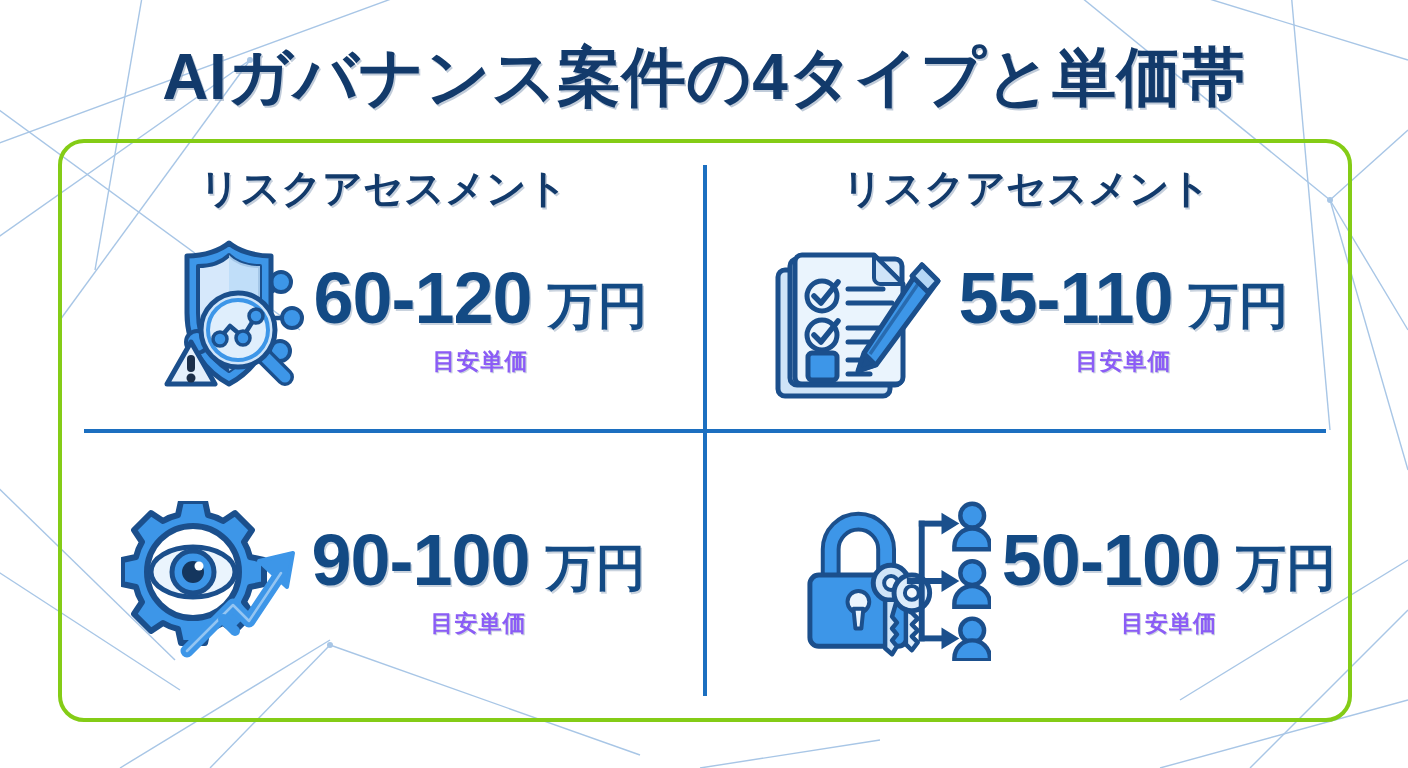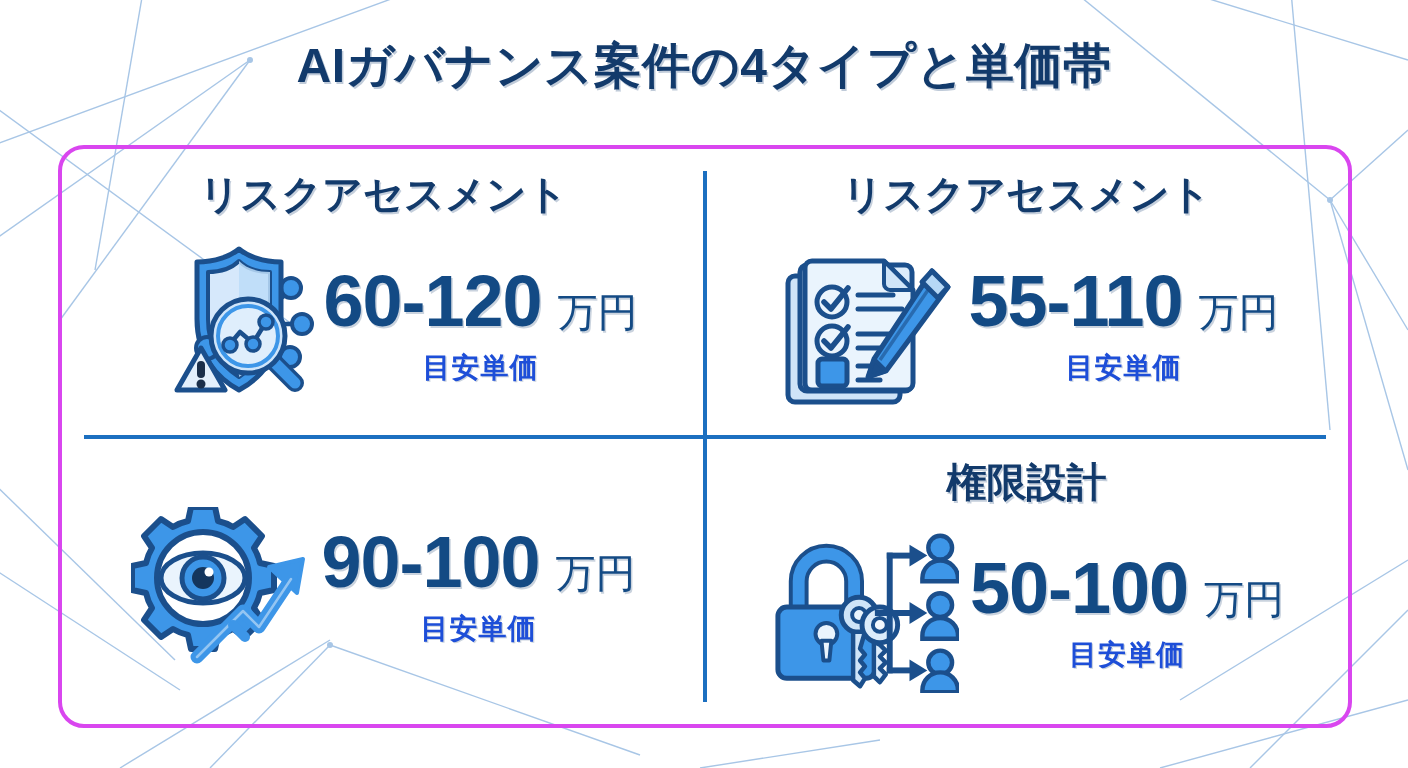--- a/index.html
+++ b/index.html
@@ -33,37 +33,37 @@
     pointer-events: none;
     z-index: 0;
   }
 
   
   .title {
     position: absolute;
     left: 0; top: 34px;
     width: 1408px;
     text-align: center;
-    font-size: 48px;
+    font-size: 64px;
     font-weight: 700;
     letter-spacing: 0.5px;
     color: #123a6b;
     text-shadow: 1.5px 1.5px 0 rgba(140,160,185,0.55);
     z-index: 3;
     white-space: nowrap;
   }
 
   
   .card {
     position: absolute;
     left: 58px;
-    top: 145px;
+    top: 139px;
     width: 1294px;
     height: 583px;
-    border: 4px solid #d946ef;
+    border: 4px solid #84cc16;
     border-radius: 26px;
     background: transparent;
     z-index: 2;
   }
 
   .grid {
     position: absolute;
     inset: 0;
     display: grid;
     grid-template-columns: 1fr 1fr;
@@ -146,39 +146,39 @@
     text-shadow: 1.5px 1.5px 0 rgba(150,168,190,0.5);
     white-space: nowrap;
   }
   .price-range {
     font-size: 72px;
     font-weight: 700;
     letter-spacing: -1px;
     line-height: 1;
   }
   .price-unit {
-    font-size: 40px;
-    font-weight: 400;
+    font-size: 50px;
+    font-weight: 700;
     line-height: 1;
     margin-left: 16px;
   }
   .price-caption {
-    font-size: 28px;
+    font-size: 23px;
     font-weight: 700;
-    color: #1d4ed8;
+    color: #8b5cf6;
     text-shadow: 1.2px 1.2px 0 rgba(150,168,190,0.5);
     margin-top: 12px;
     letter-spacing: 1px;
   }
 
   
   .q-tl .quad-body { gap: 0px; padding-left: 4px; }
   .q-tr .quad-body { gap: 4px; }
   .q-bl .quad-body { gap: 0px; }
-  .q-br .quad-body { gap: 11px; }
+  .q-br .quad-body { gap: 11px; justify-content: flex-end; }
 </style>
 </head>
 <body>
 
 <div id="stage">
 
   <svg id="bg-network" viewBox="0 0 1408 768" preserveAspectRatio="none">
     <g stroke="#a8c6e6" stroke-width="1.4" fill="none">
       <line x1="-20" y1="150" x2="470" y2="-30"></line>
       <line x1="-20" y1="96" x2="300" y2="330"></line>
@@ -346,21 +346,20 @@
             <div class="price-line">
               <span class="price-range">90-100</span>
               <span class="price-unit">万円</span>
             </div>
             <div class="price-caption">目安単価</div>
           </div>
         </div>
       </div>
 
       <div class="quad q-br">
-        <div class="quad-title">権限設計</div>
         <div class="quad-body">
           <div class="icon-wrap">
             <svg width="192" height="160" viewBox="0 0 192 160">
 
               <path d="M30 76 L30 48 A28 28 0 0 1 86 48 L86 76" fill="none" stroke="#1b4f8c" stroke-width="20" stroke-linecap="round"></path>
               <path d="M30 76 L30 48 A28 28 0 0 1 86 48 L86 76" fill="none" stroke="#3d96e8" stroke-width="12" stroke-linecap="round"></path>
 
               <rect x="9" y="74" width="98" height="72" rx="9" fill="#3d96e8" stroke="#1b4f8c" stroke-width="5"></rect>
               <circle cx="58" cy="101" r="11" fill="#eaf4fd" stroke="#1b4f8c" stroke-width="4"></circle>
               <path d="M53 108 L63 108 L61 128 L55 128 Z" fill="#eaf4fd" stroke="#1b4f8c" stroke-width="4" stroke-linejoin="round"></path>

